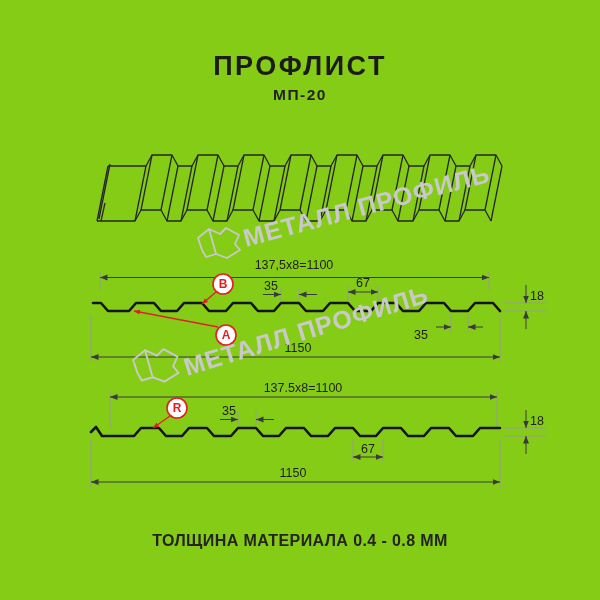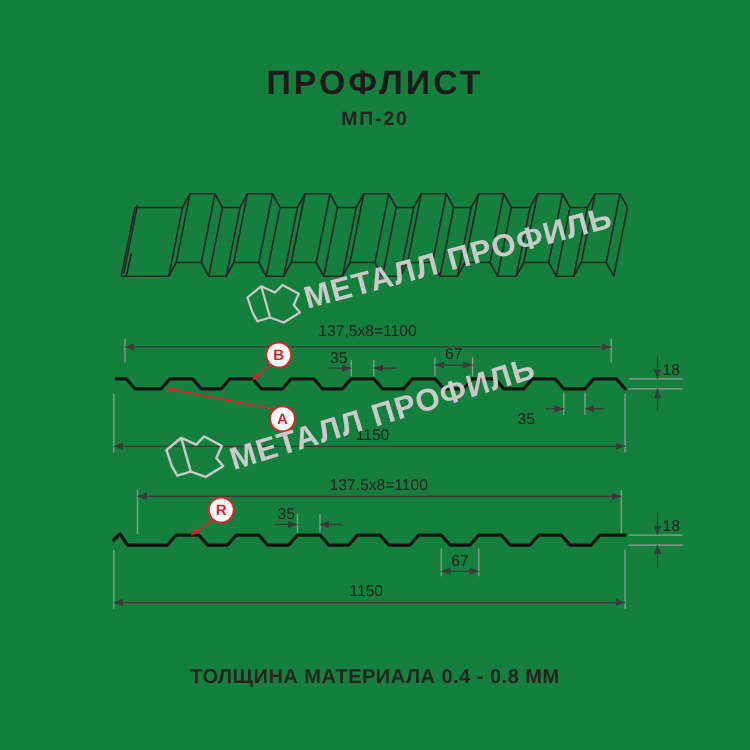--- a/index.html
+++ b/index.html
@@ -1,16 +1,16 @@
 <!DOCTYPE html>
 <html><head>
 <meta charset="utf-8">
 <style>
   html,body{margin:0;padding:0;background:#fff;}
-  .stage{position:relative;width:600px;height:600px;background:#15803d;overflow:hidden;
+  .stage{position:relative;width:600px;height:600px;background:#84cc16;overflow:hidden;
          font-family:"Liberation Sans",sans-serif;}
   svg{display:block;}
   text{font-family:"Liberation Sans",sans-serif;fill:#1f1f1f;}
   .title{font-size:27px;font-weight:bold;letter-spacing:2.5px;fill:#1d1a1a;}
   .subtitle{font-size:15.5px;font-weight:bold;letter-spacing:1.5px;fill:#242220;}
   .footnote{font-size:16px;font-weight:bold;letter-spacing:0.4px;fill:#26231f;}
   .dimtxt{font-size:12.5px;fill:#1f1f1f;}
   .wmtxt{font-size:25px;font-weight:bold;fill:#c9c9c9;letter-spacing:1px;}
   .lbl{font-size:12px;font-weight:bold;fill:#e31e24;}
   .profile{fill:none;stroke:#141414;stroke-width:2.6;stroke-linejoin:round;stroke-linecap:round;}

